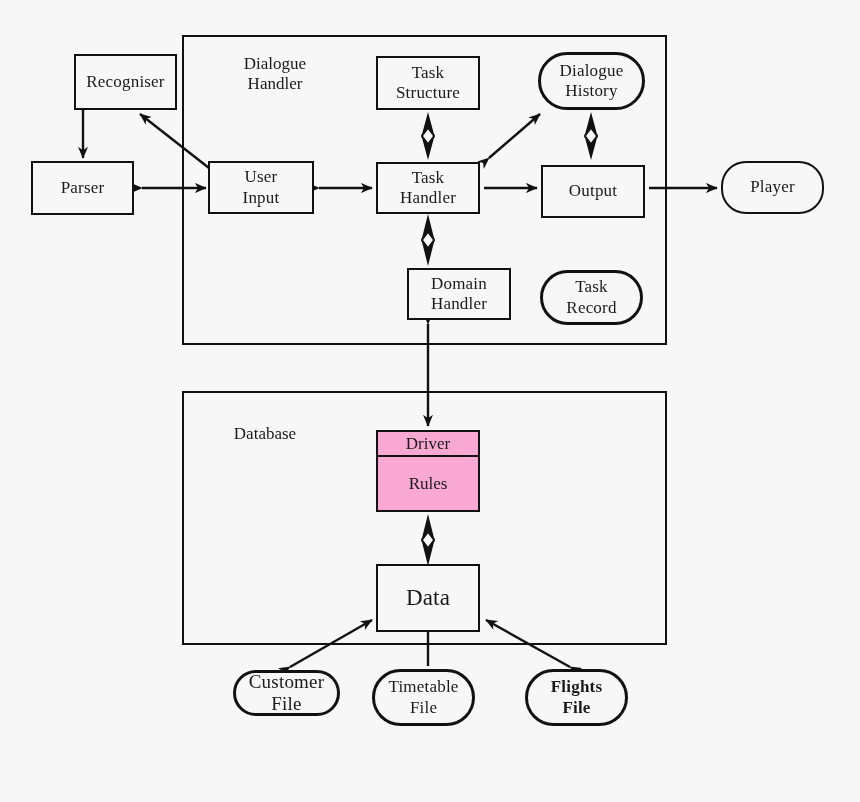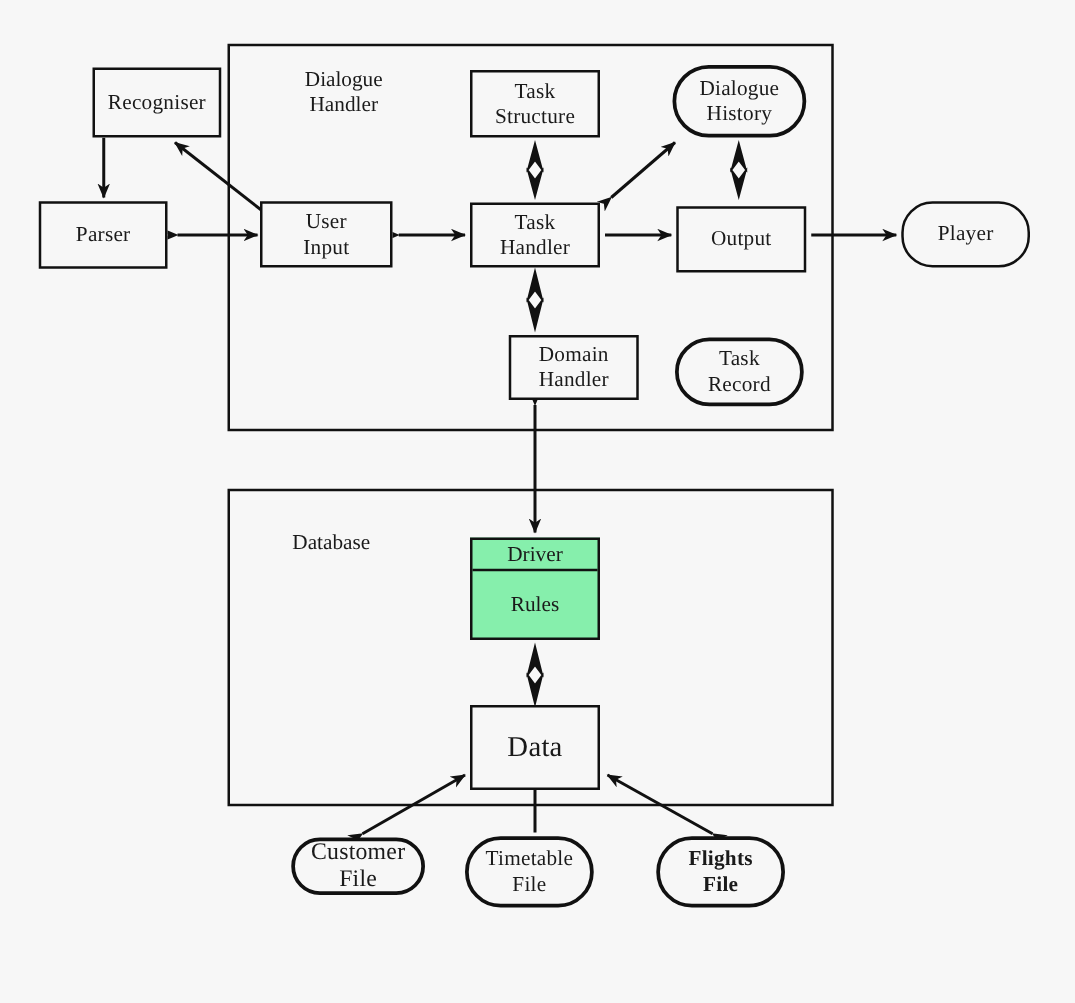--- a/index.html
+++ b/index.html
@@ -38,21 +38,21 @@
     color:#1a1a1a;
     text-align:center;
     white-space:pre-line;
     line-height:1.18;
   }
   .stadium{border:3px solid #111;border-radius:999px;}
   .stack{
     position:absolute;
     box-sizing:border-box;
     border:2px solid #111;
-    background:#86efac;
+    background:#f9a8d4;
     display:flex;
     flex-direction:column;
   }
   .stack .cell{
     box-sizing:border-box;
     display:flex;align-items:center;justify-content:center;
     color:#1a1a1a;
   }
   .stack .cell.top{border-bottom:2px solid #111;}
 </style>

